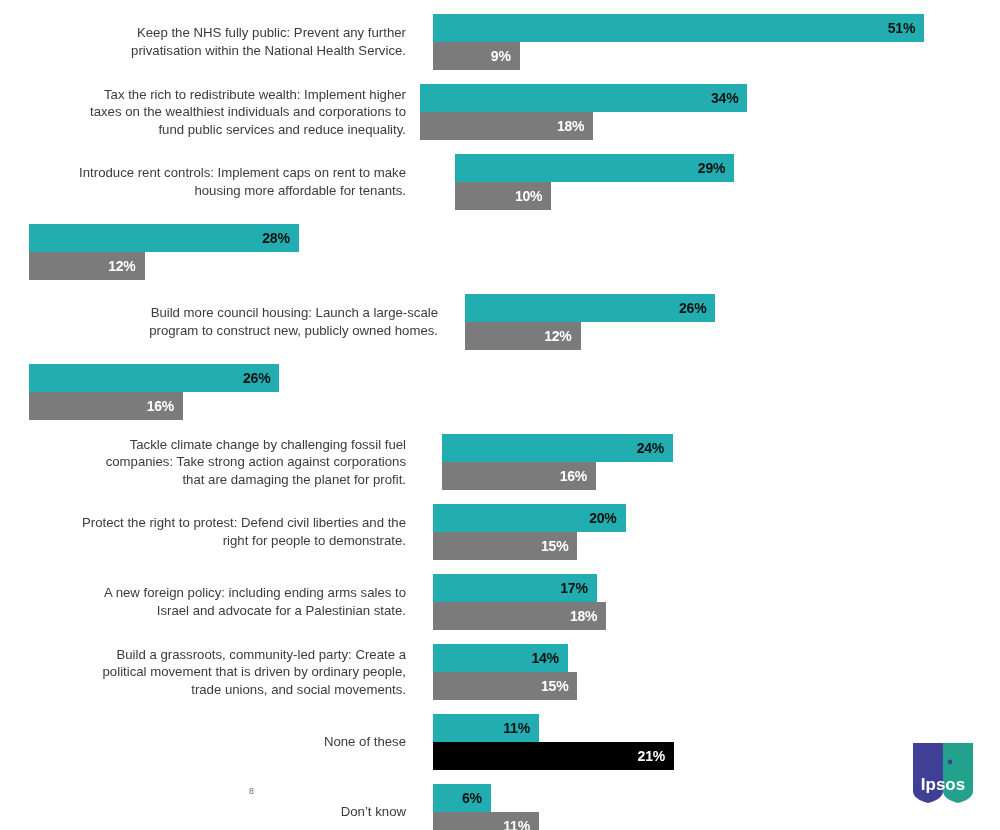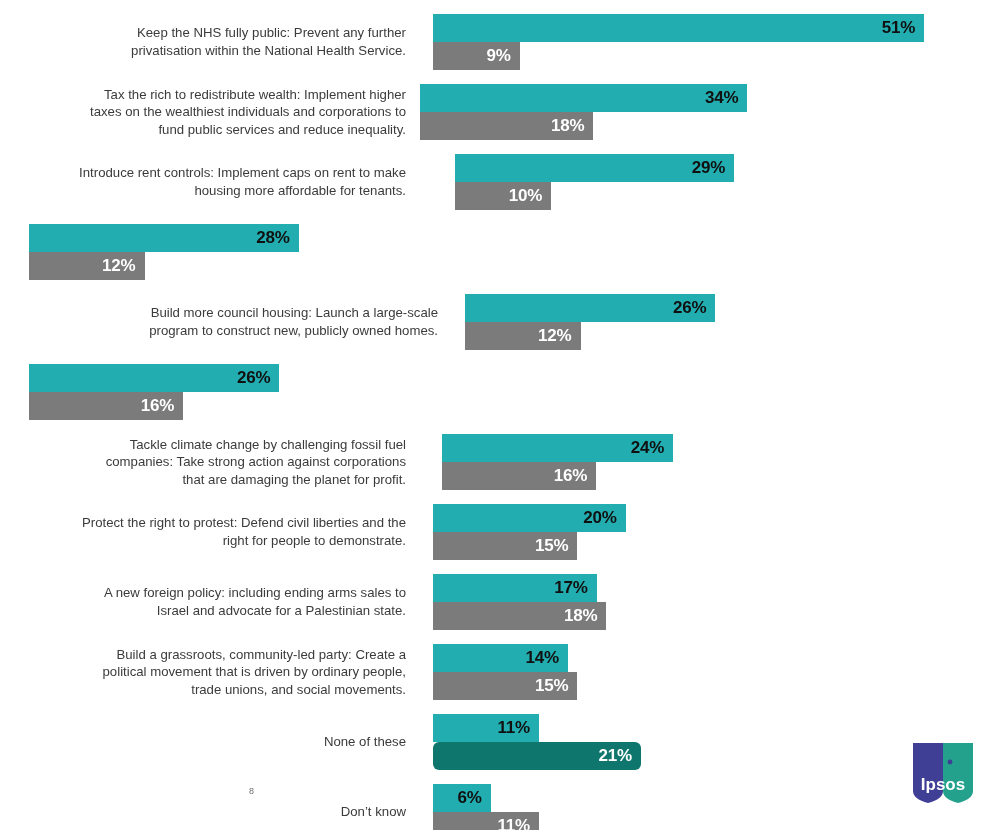--- a/index.html
+++ b/index.html
@@ -60,21 +60,21 @@
     box-sizing: border-box;
     padding-right: 9px;
   }
   .bar.primary {
     top: 0;
   }
   .bar.secondary {
     top: 28px;
   }
   .bar-value {
-    font-size: 17px;
+    font-size: 14px;
     font-weight: bold;
     letter-spacing: -0.2px;
     font-family: "Liberation Sans", sans-serif;
     white-space: nowrap;
   }
   .bar.primary .bar-value { color: #101010; }
   .bar.secondary .bar-value { color: #ffffff; }
 
   
   #page-number {
@@ -217,21 +217,21 @@
           <span class="bar-value">15%</span>
         </div>
       </div>
     </div>
     <div class="row" style="top: 714px; height: 56px;">
       <div class="cat-label">None of these</div>
       <div class="bars" style="margin-left: 13px;">
         <div class="bar primary" style="width: 105.93px; background: rgb(34, 174, 177);">
           <span class="bar-value">11%</span>
         </div>
-        <div class="bar secondary" style="width: 208px; background: #0f766e; border-radius: 6px;">
+        <div class="bar secondary" style="width: 241px; background: #000000;">
           <span class="bar-value">21%</span>
         </div>
       </div>
     </div>
     <div class="row" style="top: 784px; height: 56px;">
       <div class="cat-label">Don’t know</div>
       <div class="bars" style="margin-left: 13px;">
         <div class="bar primary" style="width: 57.78px; background: rgb(34, 174, 177);">
           <span class="bar-value">6%</span>
         </div>

